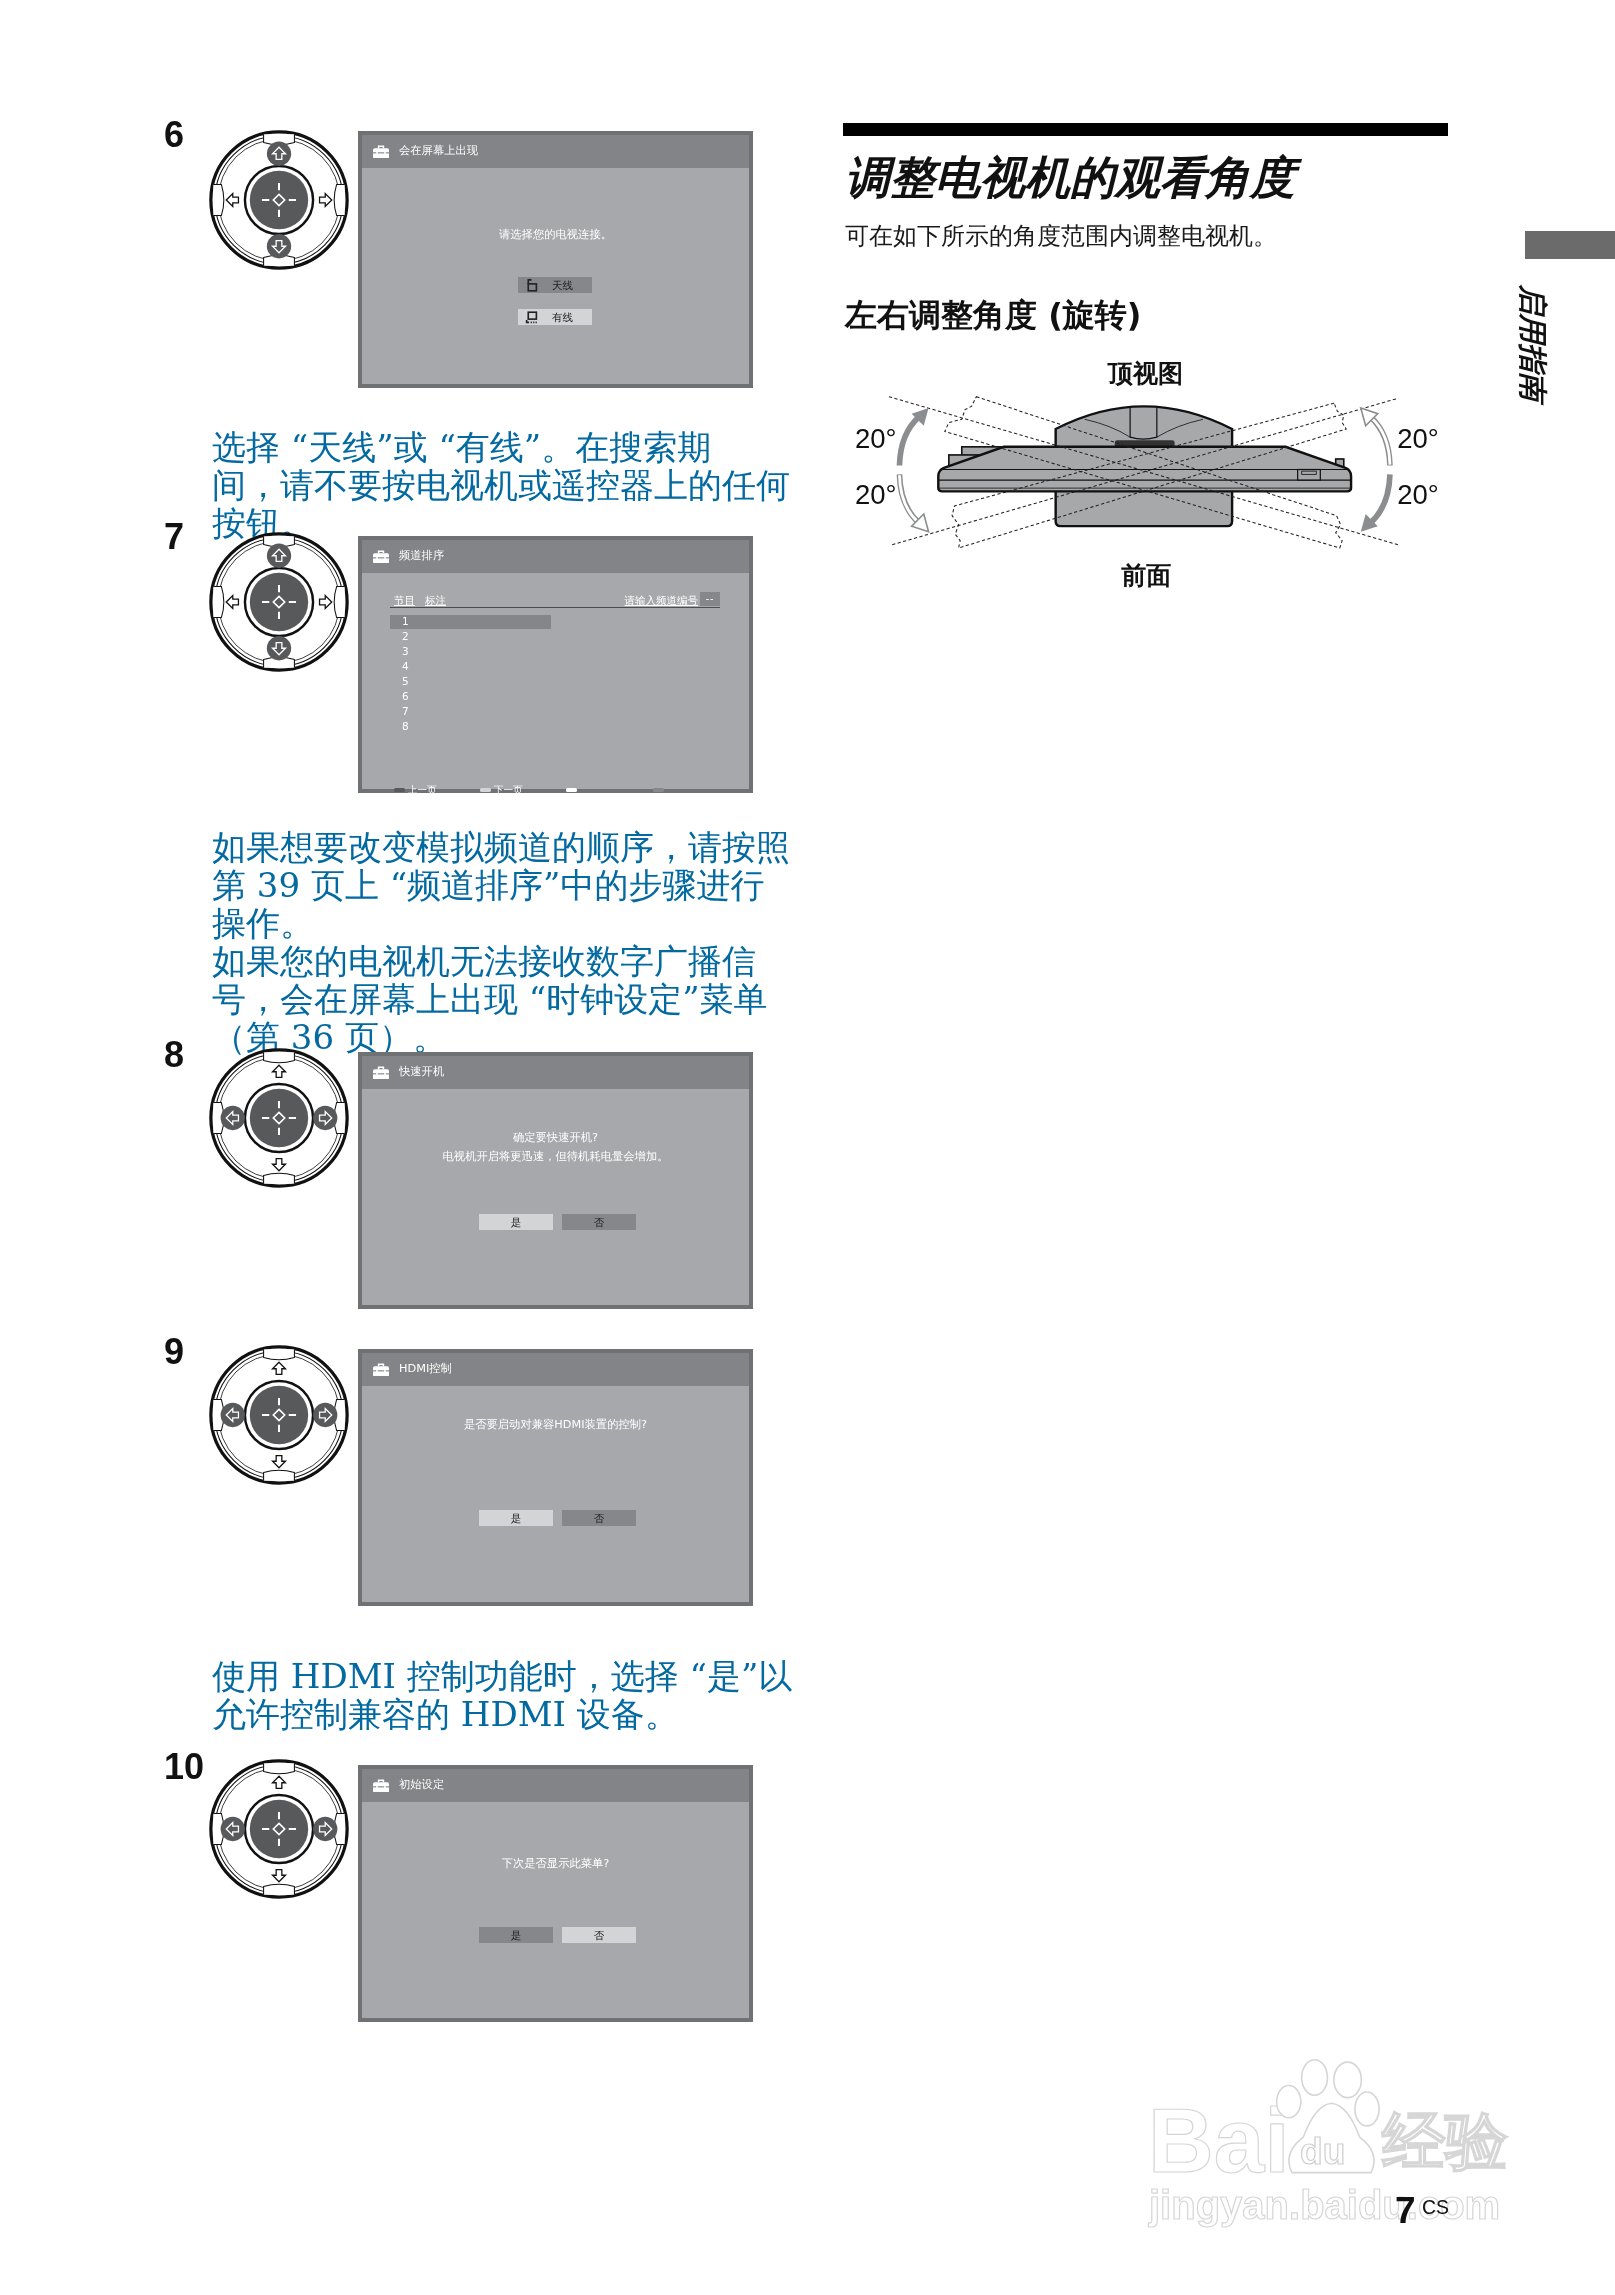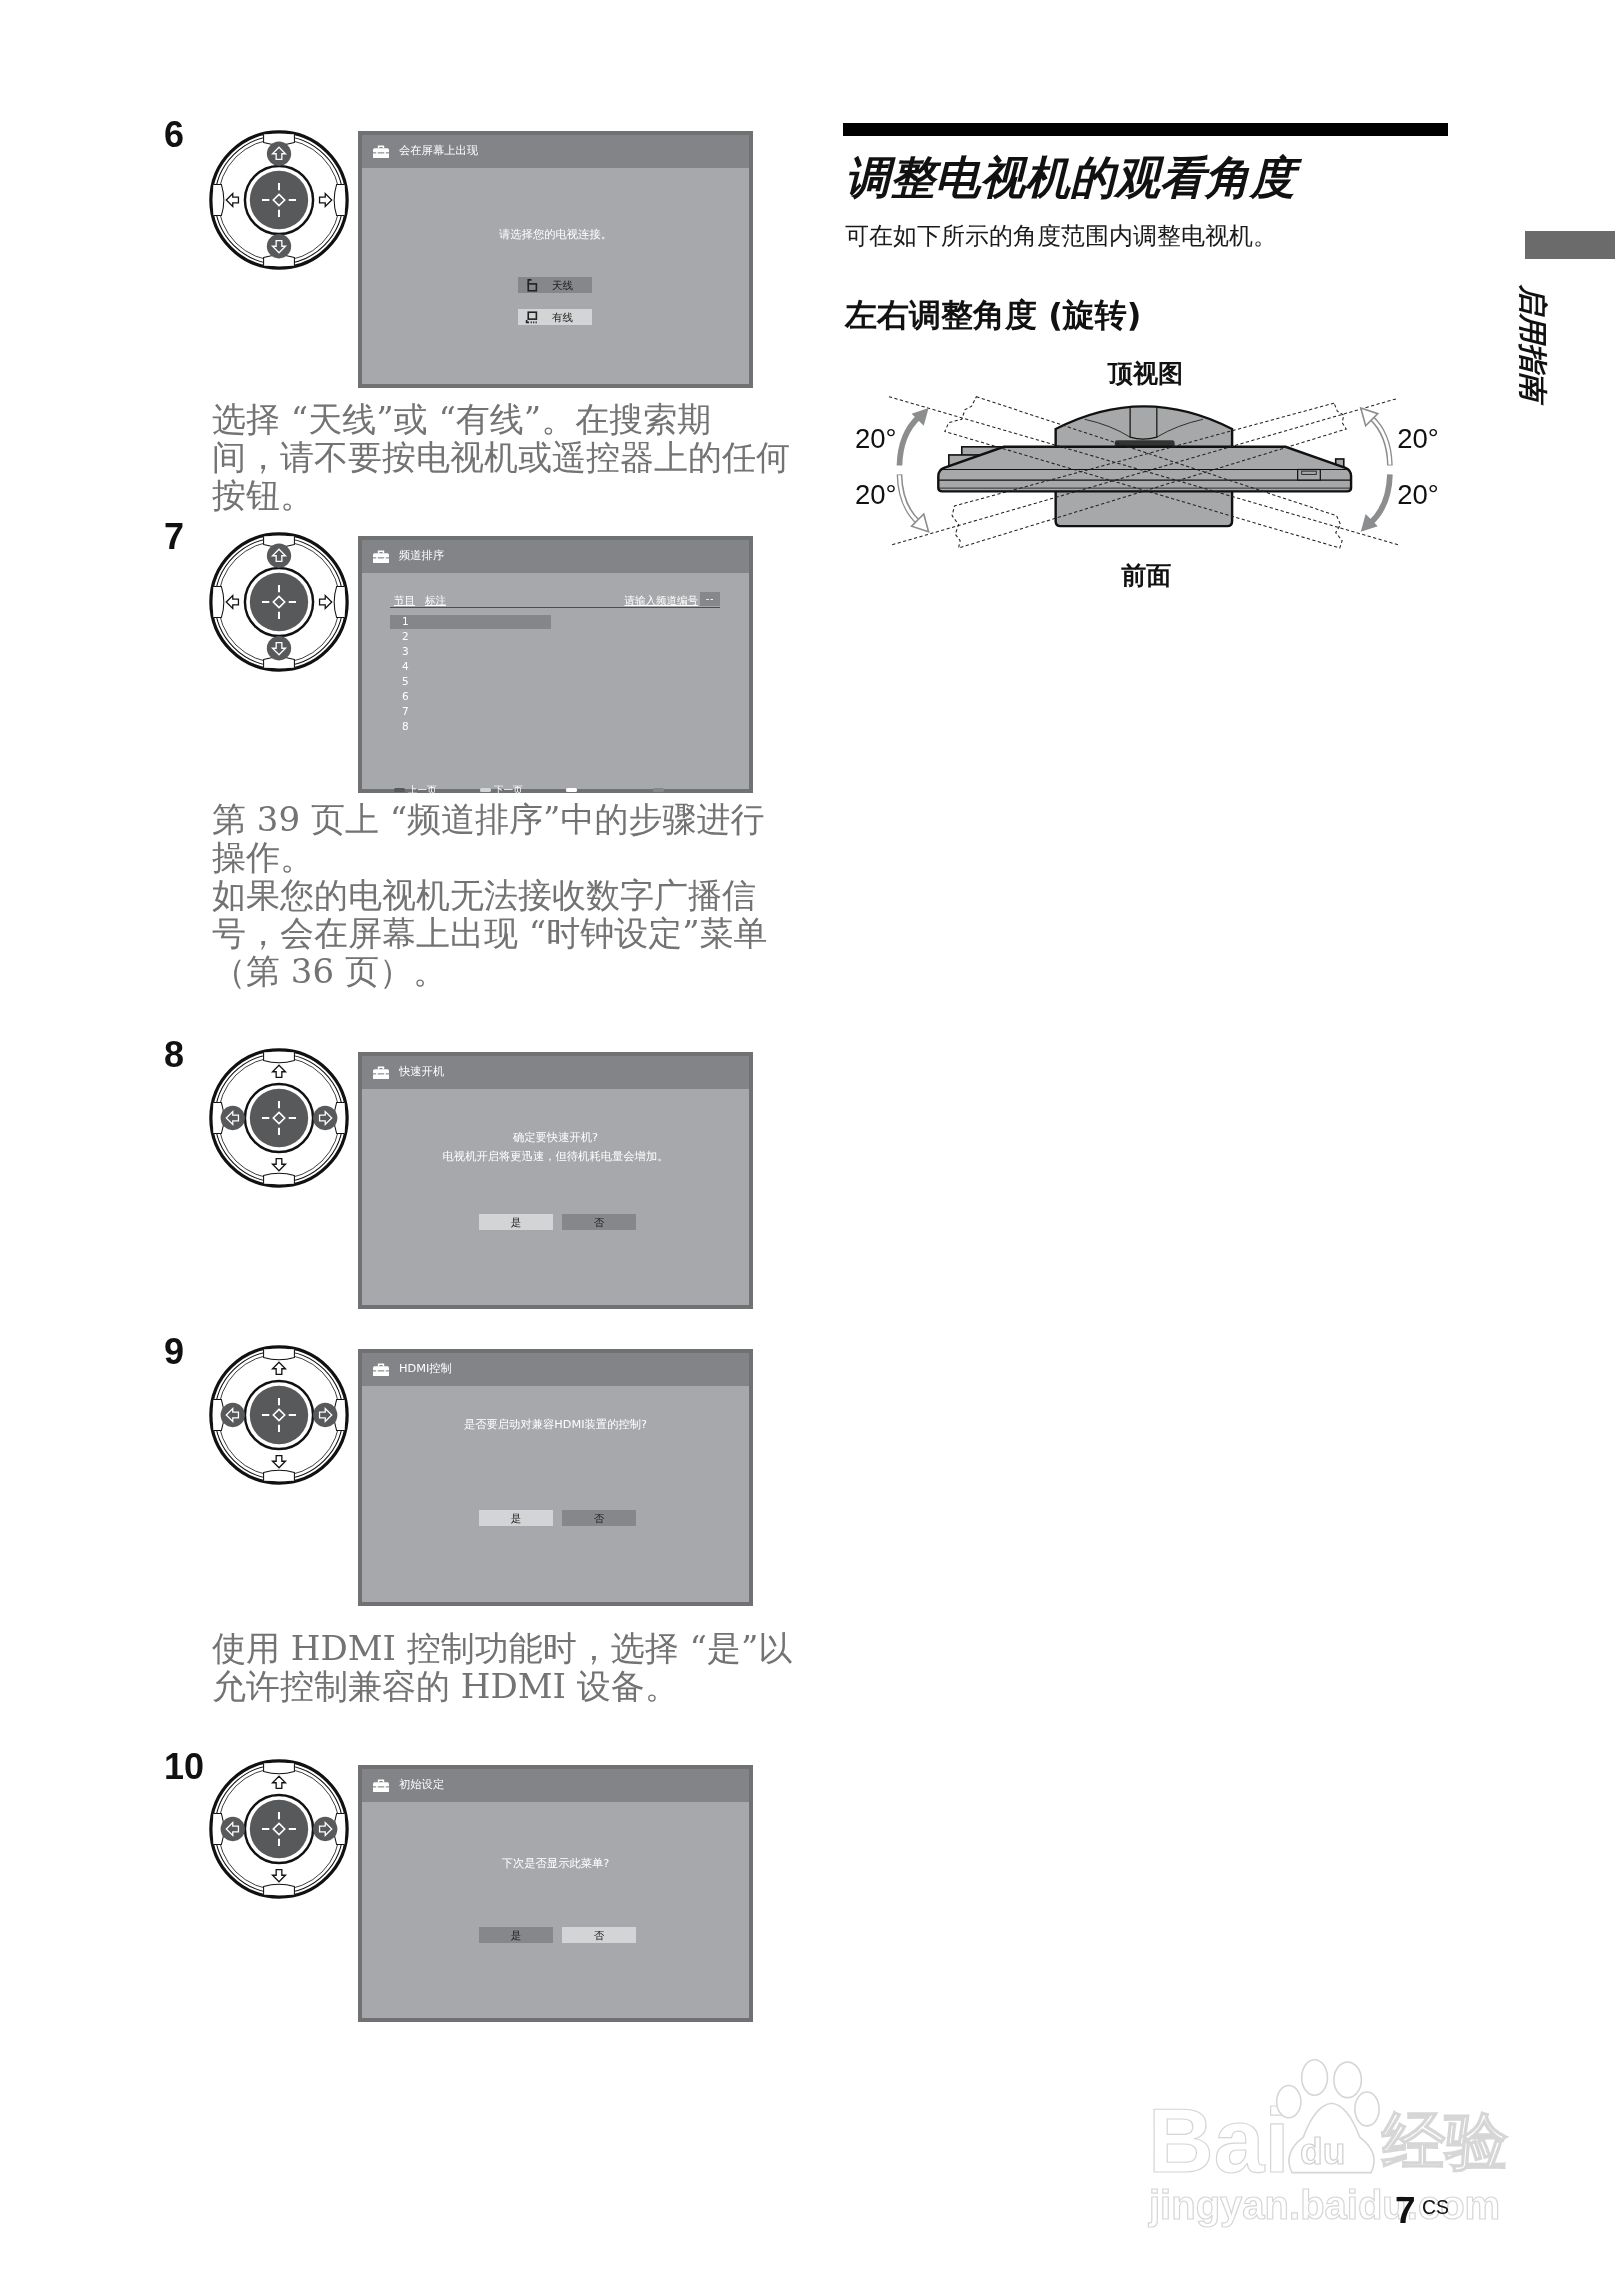--- a/index.html
+++ b/index.html
@@ -36,21 +36,21 @@
   .underline { position:absolute; left:28px; top:67px; width:330px; height:0.8px; background:#4c4d4f; }
   .chbox { position:absolute; left:338px; top:52px; width:20px; height:13.8px; background:#86878a; color:#fff;
            font-size:9.7px; line-height:13.8px; text-align:center; letter-spacing:0.8px; }
   .rowhl { position:absolute; left:28px; top:75px; width:161px; height:13.8px; background:#858689; }
   .rows { position:absolute; left:40px; top:74px; font-size:10.5px; line-height:15px; color:#fff; }
   .footer-item { position:absolute; top:211px; height:13px; font-size:9.7px; line-height:13px; color:#fff; white-space:nowrap;margin-top:32px; }
   .swatch { display:inline-block; width:10.5px; height:4.9px; border-radius:1.6px; vertical-align:middle; margin-right:3.2px; }
 
   
   .body-text { position:absolute; left:212px; font-family:"DejaVu Serif", serif; font-size:34px; line-height:38px;
-               color:#737373; white-space:nowrap; }
+               color:#0369a1; white-space:nowrap;margin-top:28px; }
   .body-text div { white-space:nowrap; }
 
   
   .rule { position:absolute; left:843px; top:123px; width:605px; height:13px; background:#000; }
   .heading { position:absolute; left:845px; top:155px; font-size:45px; line-height:45px; font-weight:bold;
              font-style:italic; white-space:nowrap; color:#111; }
   .intro { position:absolute; left:845px; top:220px; font-size:24px; line-height:32px; white-space:nowrap; color:#1a1a1a; }
   .section { position:absolute; left:845px; top:300px; font-size:32px; line-height:31px; font-weight:bold; white-space:nowrap; color:#111; }
   .diagram { position:absolute; left:842px; top:340px; width:607px; height:259px; }
   .dg-label { font-family:"DejaVu Sans", sans-serif; font-weight:bold; font-size:31px; fill:#111; }
@@ -189,20 +189,21 @@
       <span class="swatch" style="background-color: rgb(211, 212, 214);"></span><span>下一页</span>
     </div>
     <div class="footer-item" style="left:204px">
       <span class="swatch" style="background-color: rgb(255, 255, 255);"></span><span></span>
     </div>
     <div class="footer-item" style="left:291px">
       <span class="swatch" style="background-color: rgb(134, 135, 138);"></span><span></span>
     </div>
   </div>
   <div class="body-text" style="top:800px">
+    <div>如果想要改变模拟频道的顺序，请按照</div>
     <div>第 39 页上 “频道排序”中的步骤进行</div>
     <div>操作。</div>
     <div>如果您的电视机无法接收数字广播信</div>
     <div>号，会在屏幕上出现 “时钟设定”菜单</div>
     <div>（第 36 页）。</div>
   </div>
 
   <div class="step-num" style="top:1037px">8</div>
   <div class="remote" style="top:1045px" data-highlight="left-right">
     <svg viewBox="0 0 180 180" width="146" height="146">

